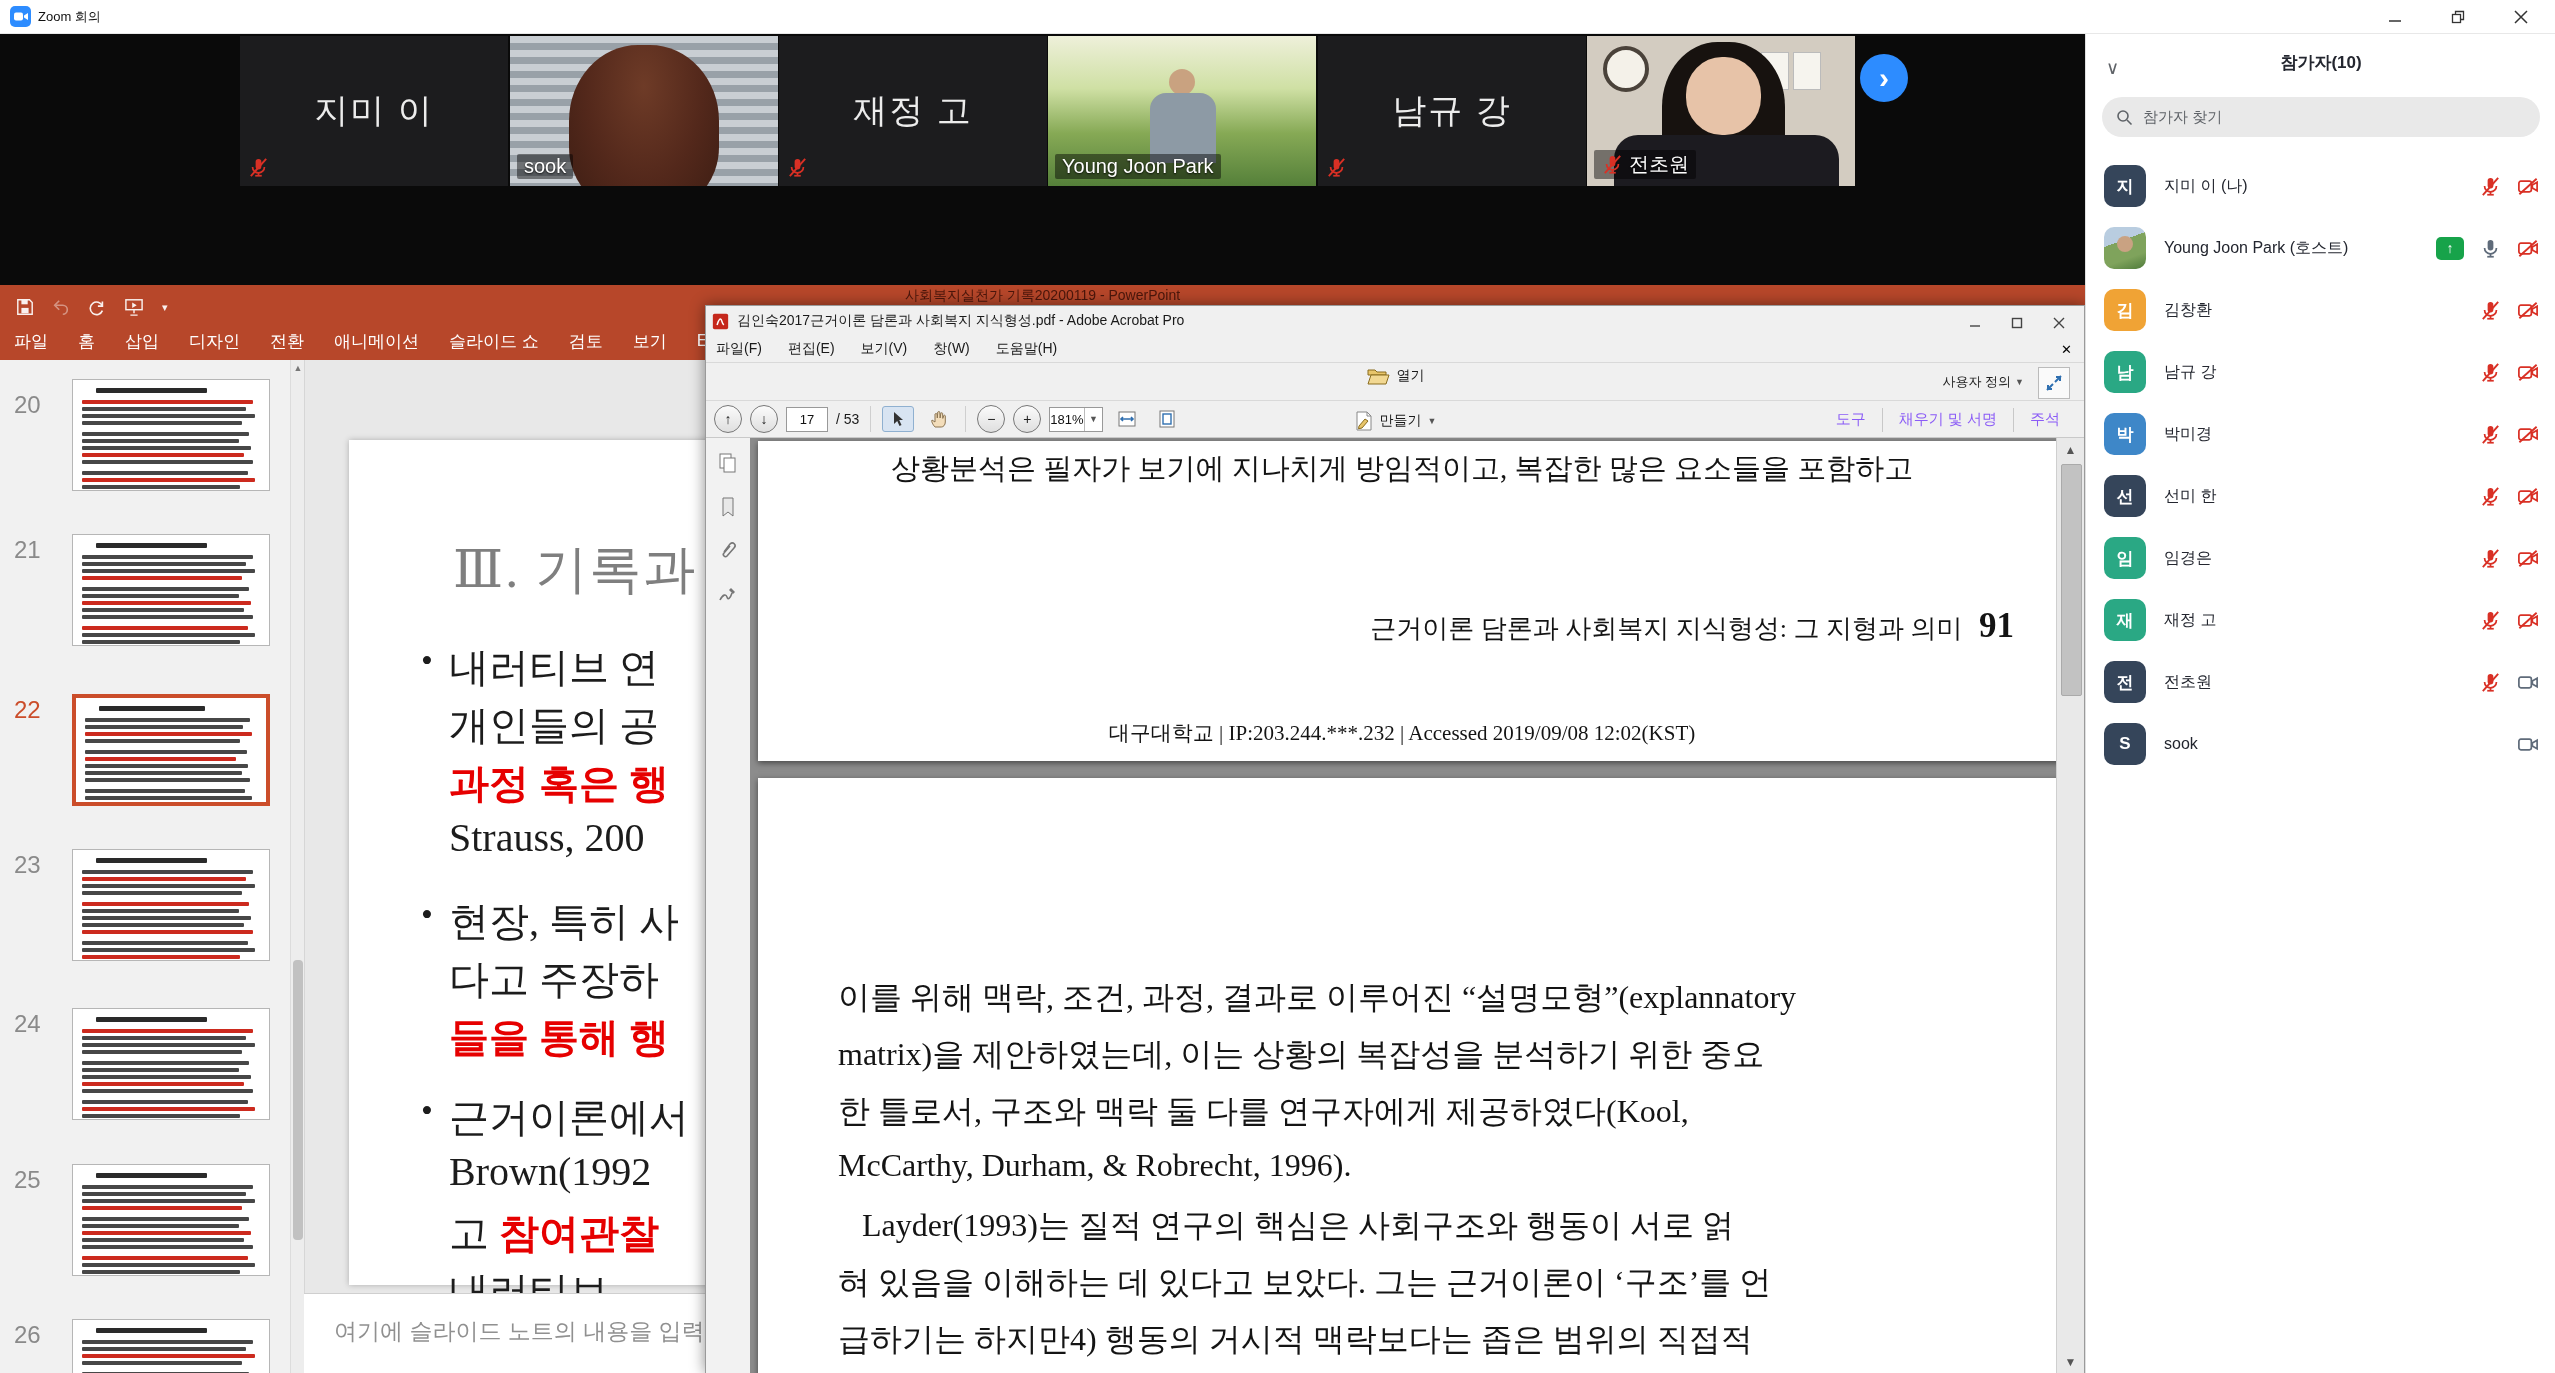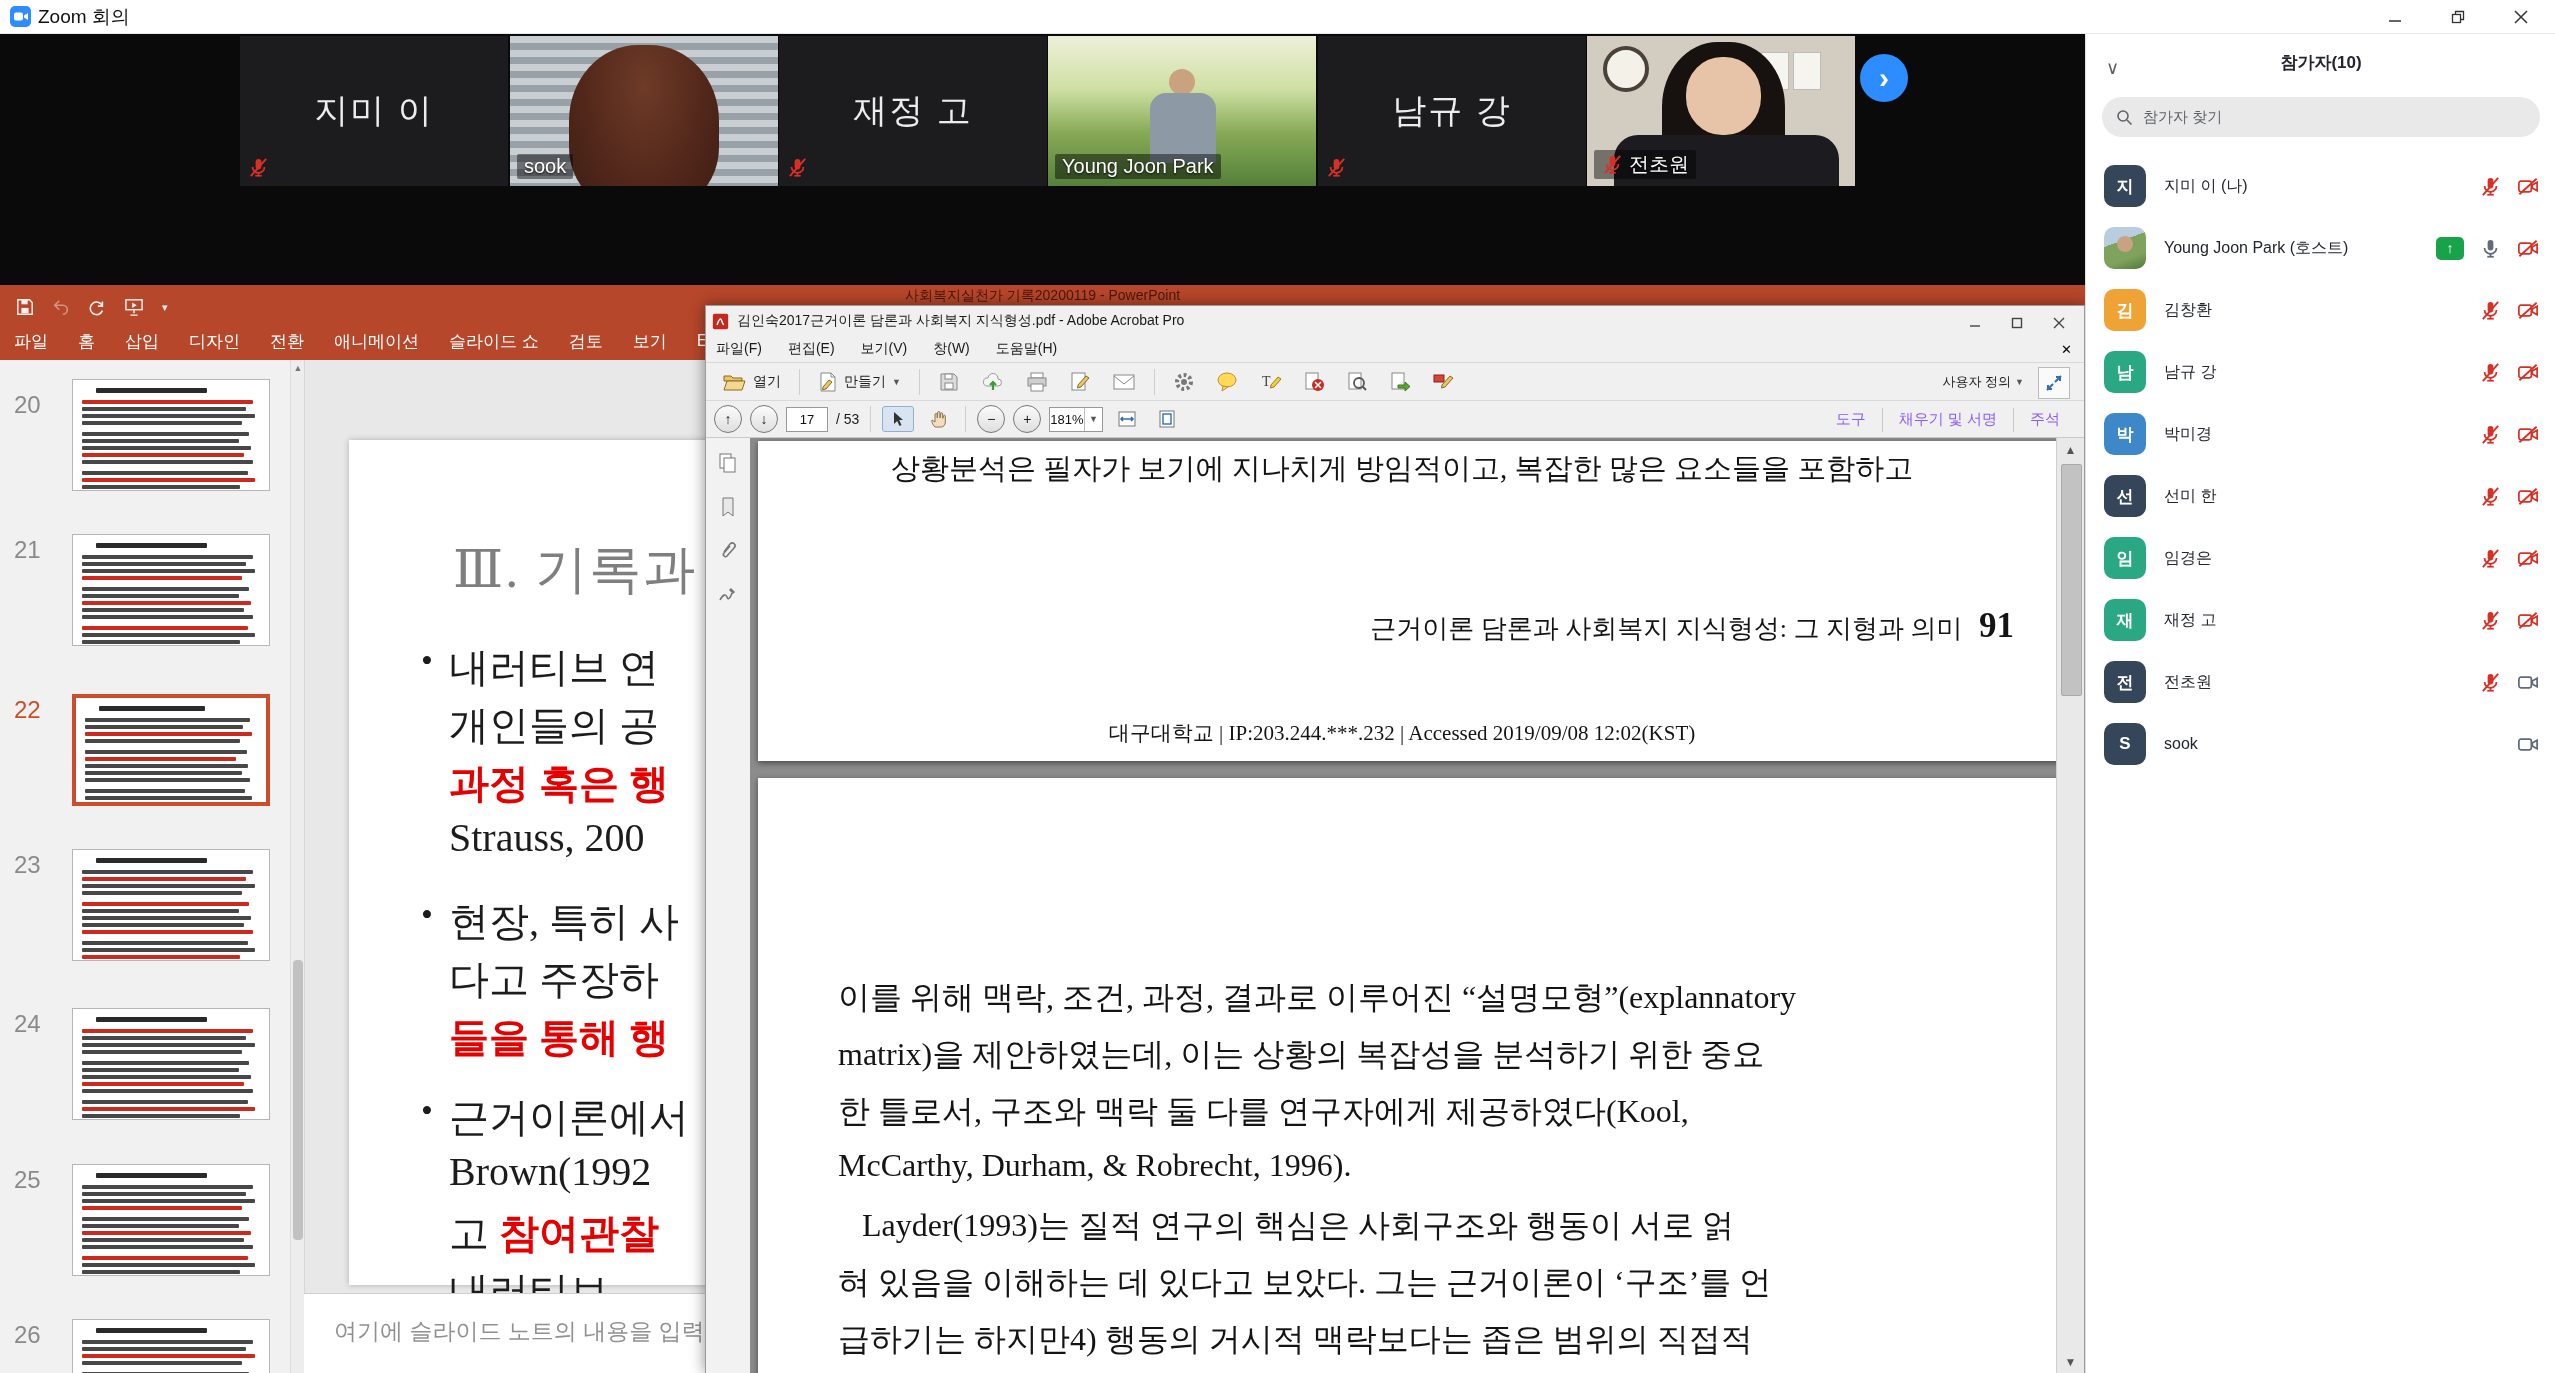--- a/index.html
+++ b/index.html
@@ -4,21 +4,21 @@
 <style>
   html,body{margin:0;padding:0;background:#000;}
   #root{position:relative;width:2555px;height:1373px;overflow:hidden;background:#000;
         font-family:"Liberation Sans","DejaVu Sans",sans-serif;}
   .abs{position:absolute;}
   svg{display:block;}
 
   
   #z-titlebar{left:0;top:0;width:2555px;height:33px;background:#fff;border-bottom:1px solid #e8e8e8;z-index:60;}
   #z-appicon{left:10px;top:6px;width:21px;height:21px;border-radius:5px;background:#2d8cff;}
-  #z-title{left:38px;top:0;height:15px;line-height:33px;font-size:19px;color:#111;}
+  #z-title{left:38px;top:0;height:15px;line-height:33px;font-size:13px;color:#111;}
   .winbtn{top:0;width:56px;height:33px;display:flex;align-items:center;justify-content:center;color:#333;}
 
   
   #z-strip{left:0;top:33px;width:2085px;height:252px;background:#0a0a0a;z-index:50;}
   .tile{position:absolute;top:3px;height:150px;background:#1c1c1e;overflow:hidden;}
   .tile .bigname{width:100%;height:100%;display:flex;align-items:center;justify-content:center;
         color:#ececec;font-size:34px;letter-spacing:2px;}
   .tile .badge{position:absolute;left:7px;bottom:7px;display:flex;align-items:center;gap:5px;
         color:#fff;font-size:20px;text-shadow:0 1px 2px rgba(0,0,0,.8);}
   .tile.active{outline:3px solid #a9c94f;outline-offset:-3px;}
@@ -88,21 +88,21 @@
 
   
   #acr{left:705px;top:305px;width:1380px;height:1068px;background:#f0f0f0;z-index:20;
        border:1px solid #9a9a9a;box-sizing:border-box;box-shadow:0 0 14px rgba(0,0,0,.45);}
   #acr-titlebar{position:absolute;left:0;top:0;width:100%;height:30px;background:#f0f0f0;display:flex;align-items:center;}
   #acr-title{font-size:14px;color:#1a1a1a;margin-left:8px;white-space:nowrap;}
   #acr-controls{position:absolute;right:4px;top:0;height:30px;display:flex;}
   #acr-menubar{position:absolute;left:0;top:30px;width:100%;height:27px;border-bottom:1px solid #d9d9d9;display:flex;align-items:center;gap:26px;padding-left:10px;box-sizing:border-box;}
   .acr-menu{font-size:14px;color:#1a1a1a;}
   #acr-menu-x{position:absolute;right:12px;top:30px;height:27px;line-height:27px;font-weight:bold;color:#000;font-size:13px;}
-  #acr-toolbar{position:absolute;left:0;top:57px;width:100%;height:38px;border-bottom:1px solid #d9d9d9;display:flex;align-items:center;gap:9px;padding-left:10px;box-sizing:border-box;}
+  #acr-toolbar{position:absolute;left:0;top:57px;width:100%;height:38px;border-bottom:1px solid #d9d9d9;display:flex;align-items:center;gap:9px;padding-left:0;box-sizing:border-box;flex-direction:column;}
   #acr-toolbar2{position:absolute;left:0;top:95px;width:100%;height:37px;border-bottom:1px solid #c9c9c9;display:flex;align-items:center;gap:8px;padding-left:8px;box-sizing:border-box;}
   .tbtn{display:flex;align-items:center;gap:6px;padding:3px 6px;border-radius:3px;}
   .tsep{width:1px;height:26px;background:#cfcfcf;margin:0 3px;}
   .tlabel{font-size:14px;color:#1a1a1a;}
   .pressed{background:#d8e4f2;border:1px solid #8fb0d0;}
   .circlebtn{width:26px;height:26px;border-radius:50%;border:1px solid #777;background:linear-gradient(#fbfbfb,#dfdfdf);
         display:flex;align-items:center;justify-content:center;font-size:14px;color:#222;}
   .pagebox{width:40px;height:23px;background:#fff;border:1px solid #999;text-align:center;font-size:13px;line-height:23px;color:#111;}
   .zoombox{width:52px;height:23px;background:#fff;border:1px solid #999;text-align:center;font-size:13px;line-height:23px;color:#111;display:flex;}
   .zoombox span{flex:1;line-height:23px;}

